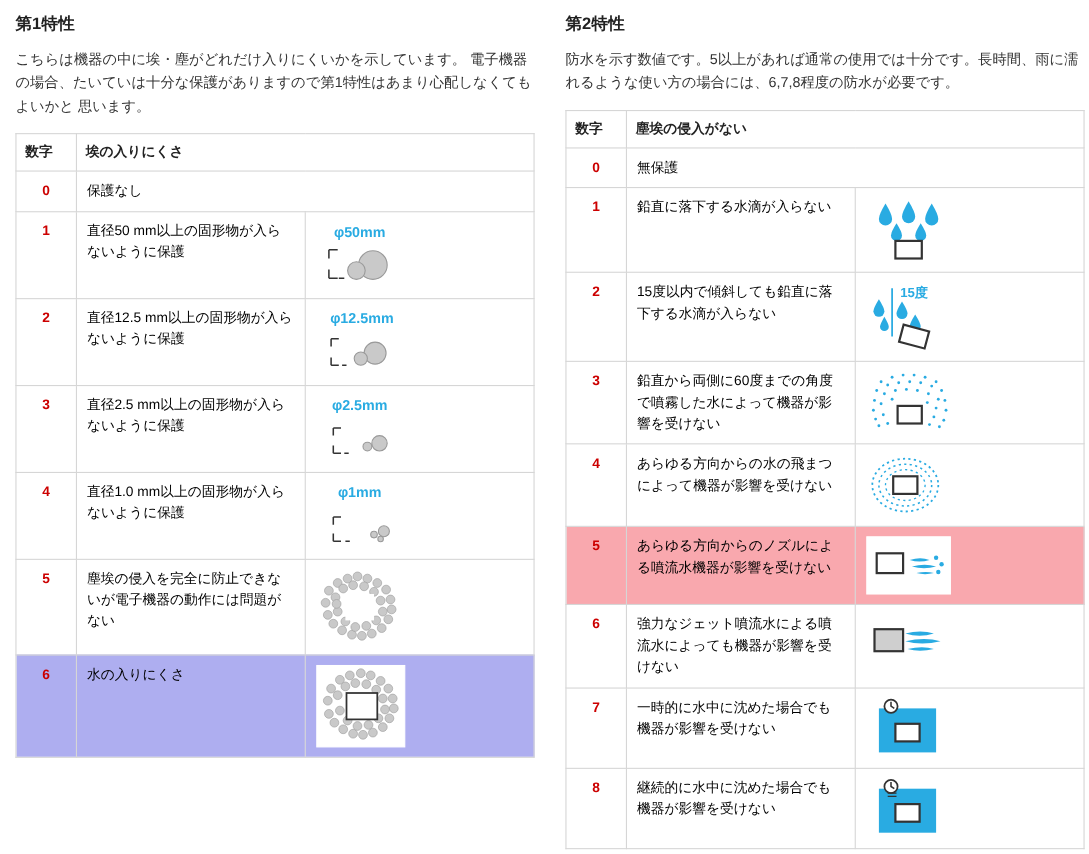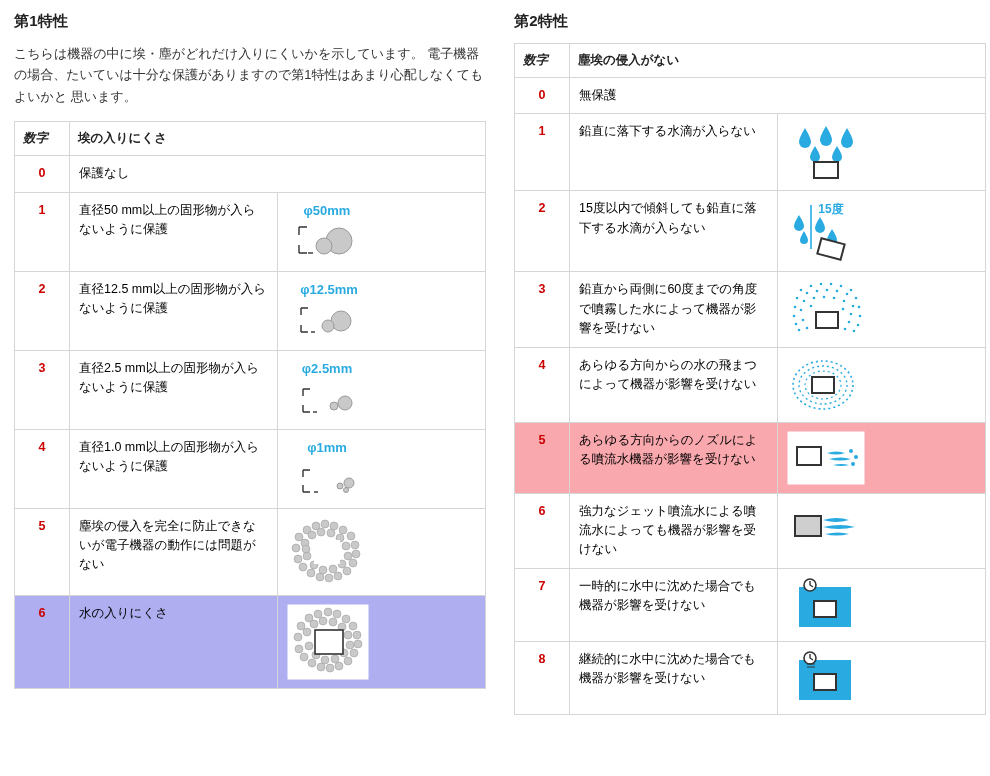--- a/index.html
+++ b/index.html
@@ -69,21 +69,20 @@
     text-align: center;
     font-size: 17px;
     font-weight: bold;
     color: #cc0000;
     vertical-align: top;
     padding-top: 7px;
   }
   th.num-h {
     width: 38px;
     text-align: center;
-    font-style: italic;
   }
   td.desc {
     color: #000000;
   }
   td.fig {
     width: 88px;
     padding: 4px;
     text-align: center;
     vertical-align: middle;
   }
@@ -280,20 +279,21 @@
               </svg>
             </div>
           </td>
         </tr>
       </tbody>
     </table>
   </div>
 
   <div class="col right-col">
     <h2 class="section-title">第2特性</h2>
+    <p class="section-desc">防水を示す数値です。5以上があれば通常の使用では十分です。長時間、雨に濡れるような使い方の場合には、6,7,8程度の防水が必要です。</p>
 
     <table class="ip-table">
       <thead>
         <tr>
           <th class="num-h">数字</th>
           <th colspan="2">塵埃の侵入がない</th>
         </tr>
       </thead>
       <tbody>
 

